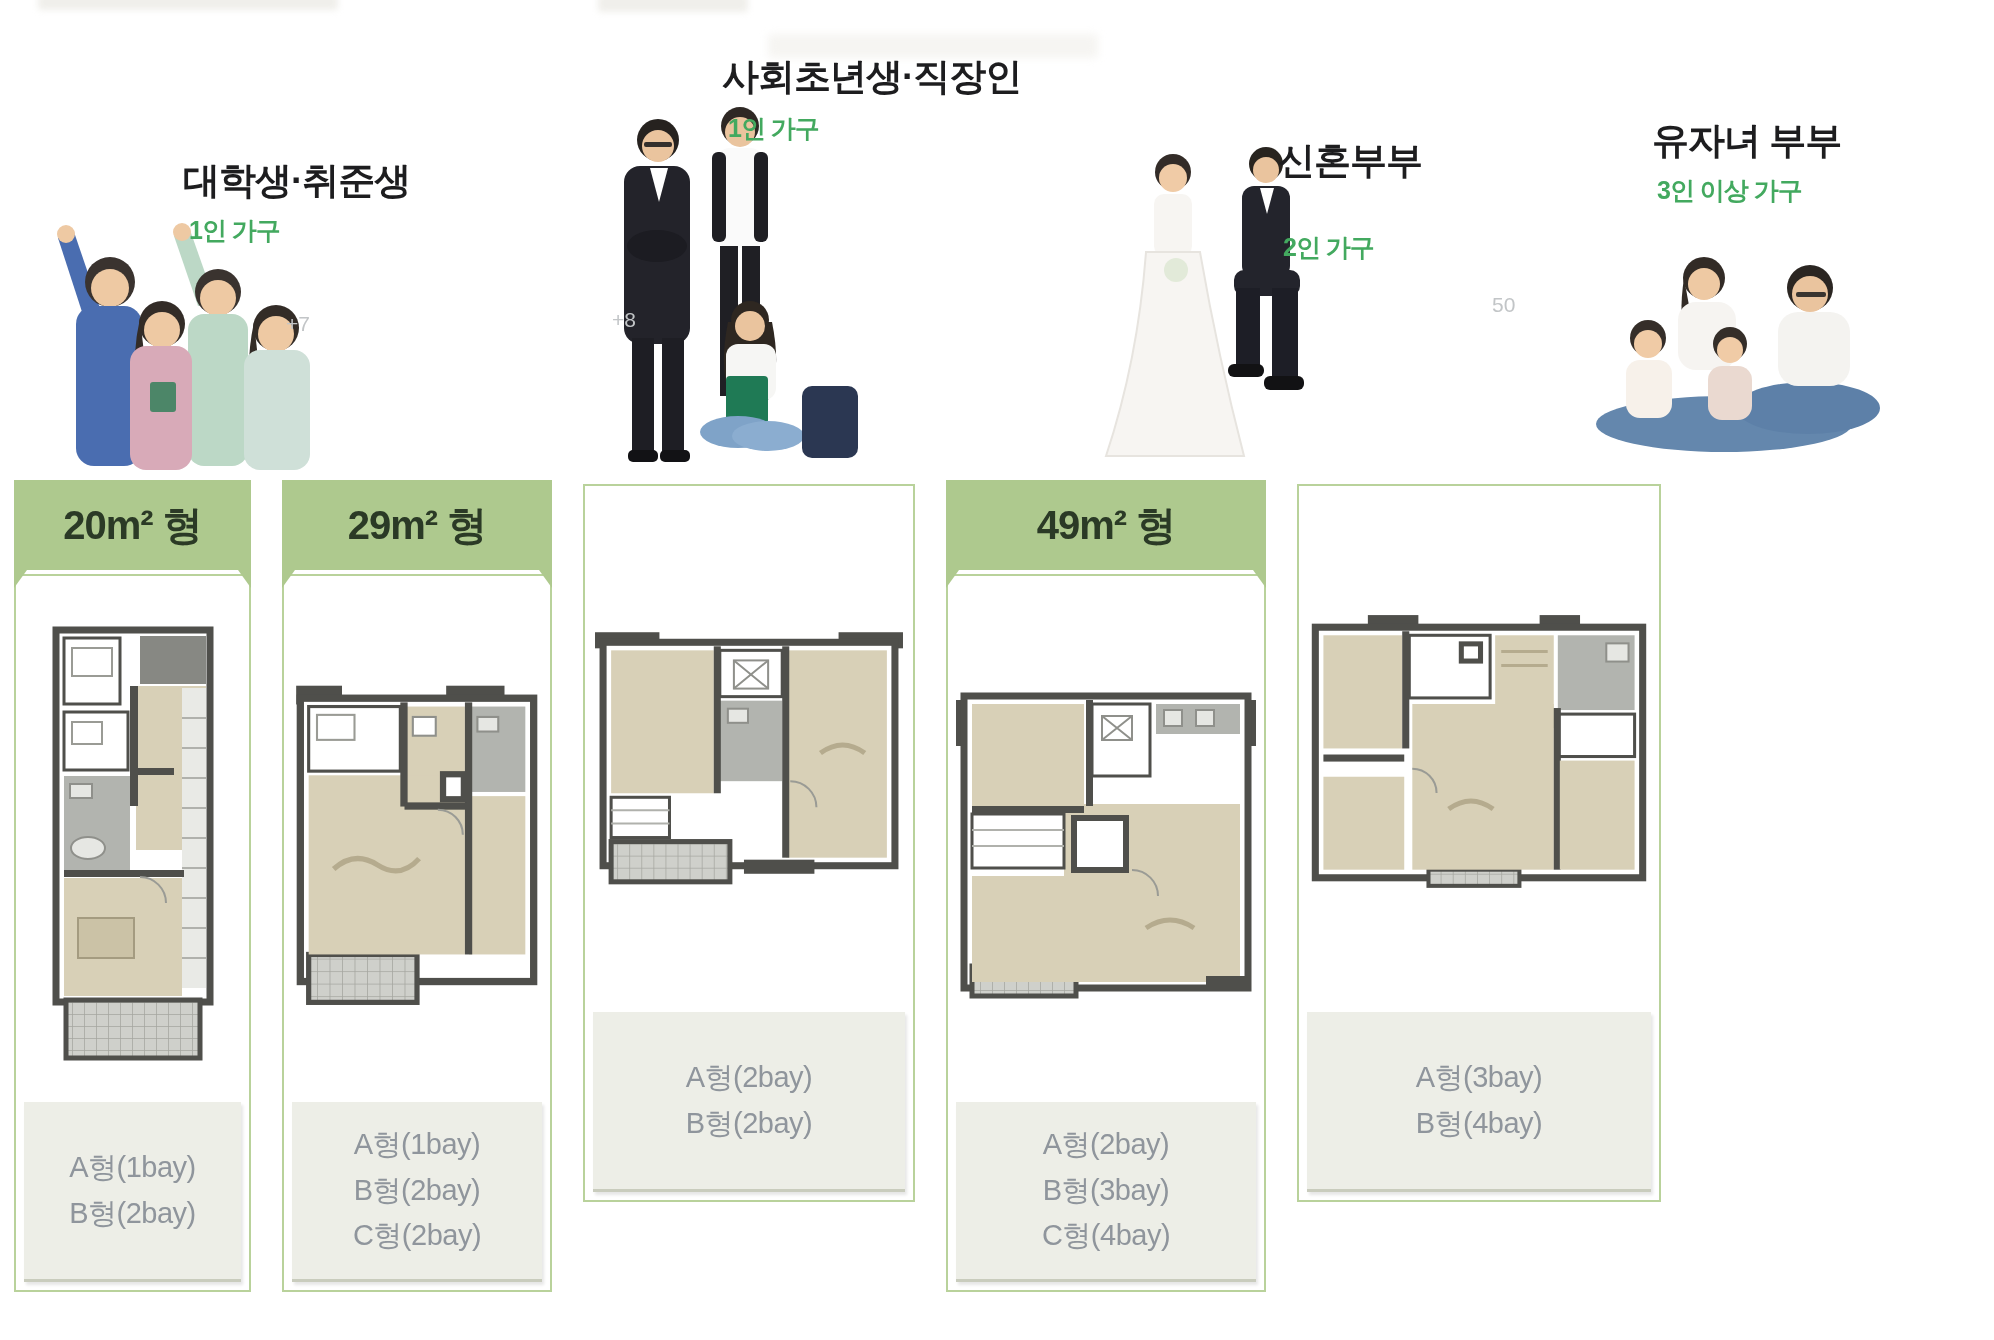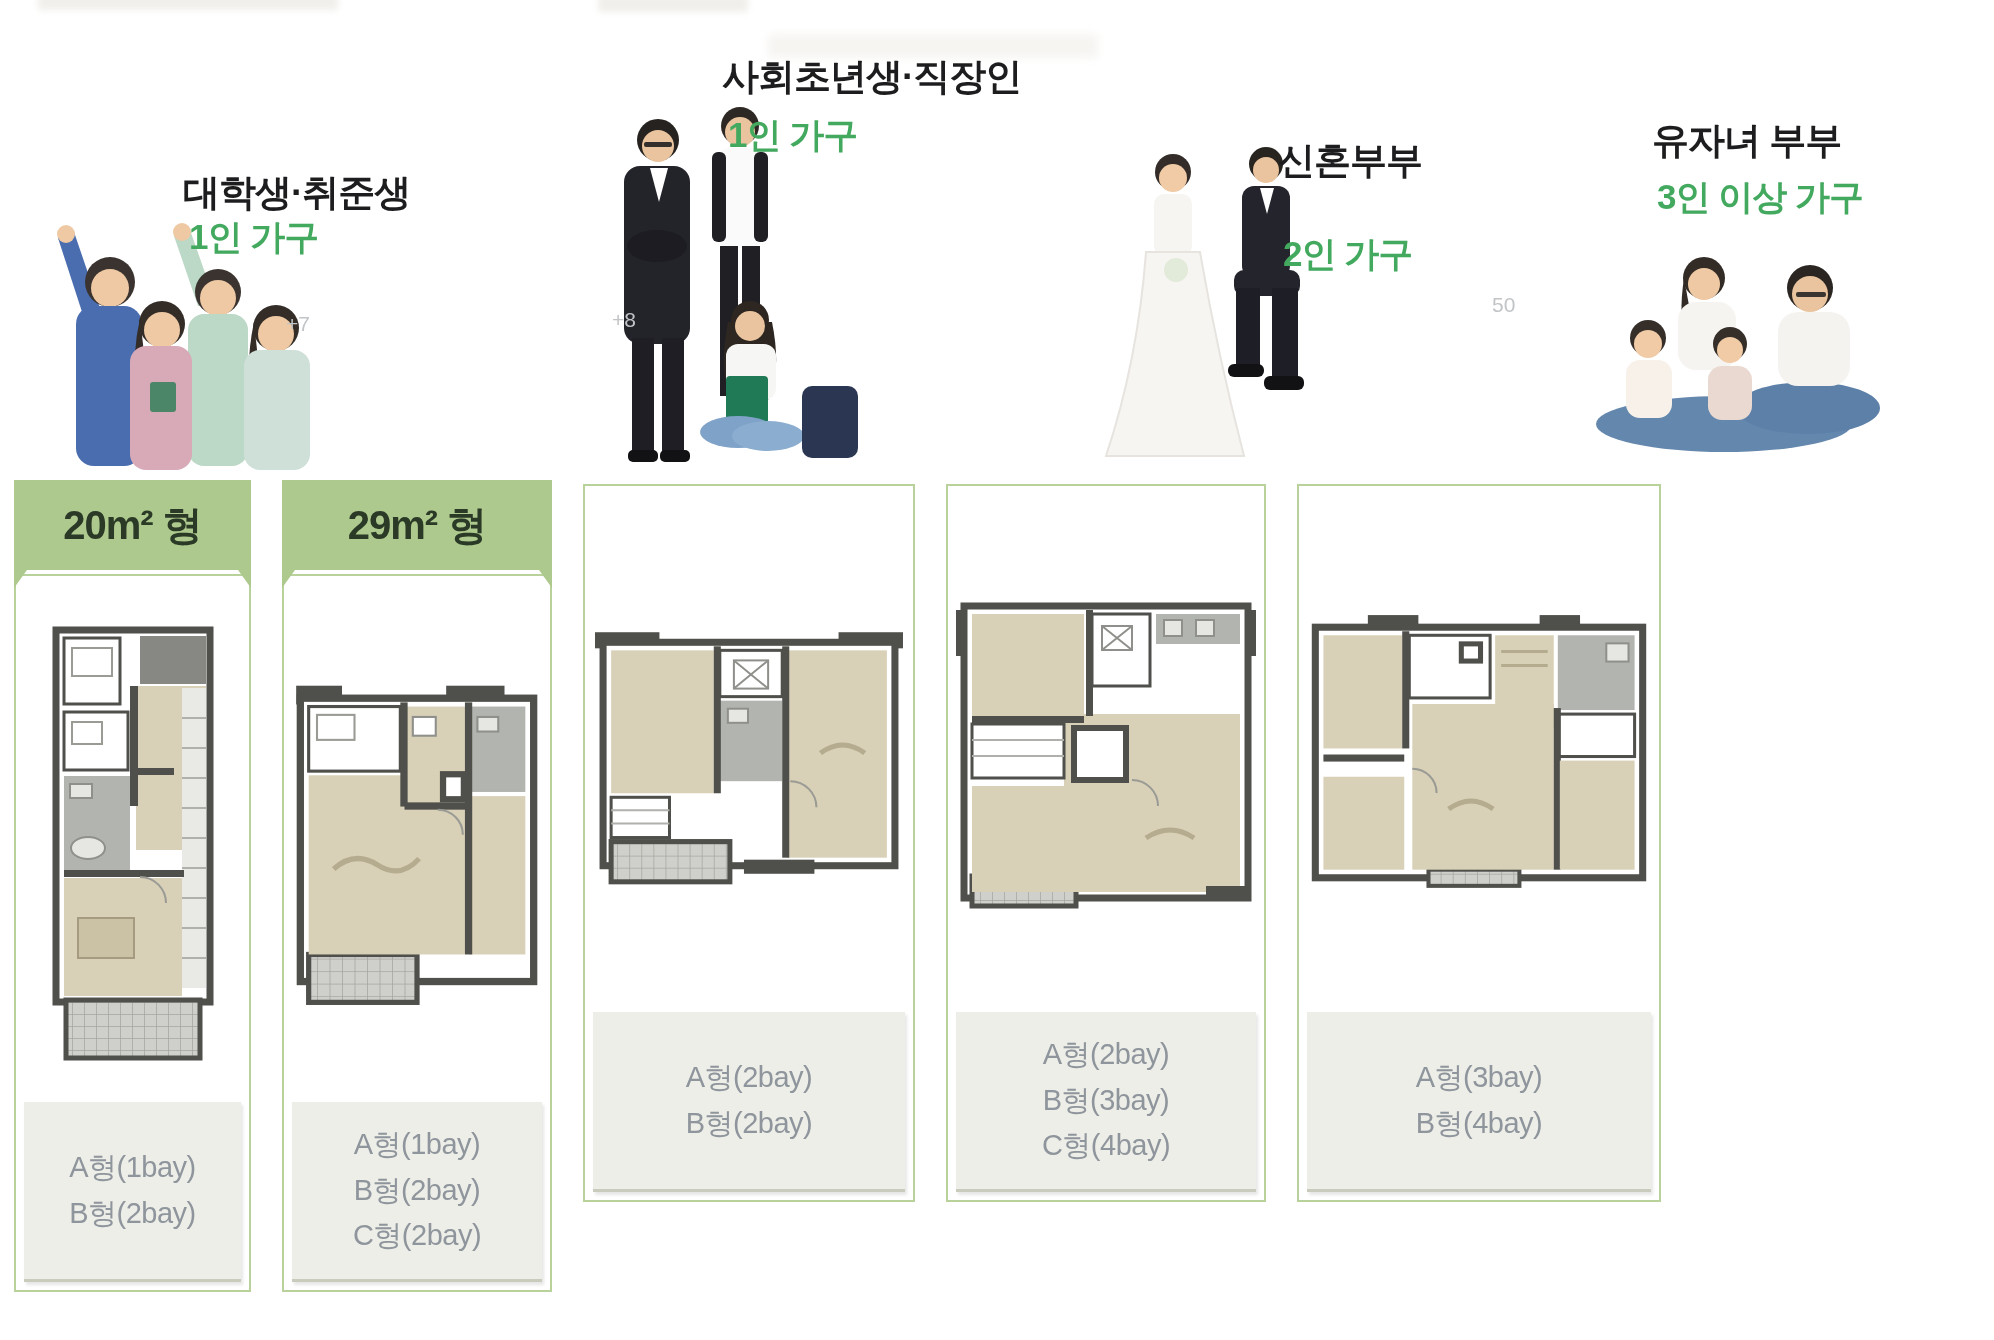--- a/index.html
+++ b/index.html
@@ -19,21 +19,21 @@
 
   
   .remnant{position:absolute;background:#f0efeb;filter:blur(3px);border-radius:3px;}
   .remnant.r1{left:38px;top:-6px;width:300px;height:16px;}
   .remnant.r2{left:598px;top:-6px;width:150px;height:18px;}
   .remnant.r3{left:768px;top:34px;width:330px;height:24px;background:#f6f5f2;filter:blur(4px);}
 
   
   .persona{position:absolute;}
   .p-name{position:absolute;font-size:37px;font-weight:bold;color:var(--name-text);letter-spacing:-1px;white-space:nowrap;}
-  .p-house{position:absolute;font-size:35px;font-weight:bold;color:var(--accent-green);letter-spacing:-1px;white-space:nowrap;}
+  .p-house{position:absolute;font-size:25px;font-weight:bold;color:var(--accent-green);letter-spacing:-1px;white-space:nowrap;}
   .p-badge{position:absolute;font-size:21px;color:#c2c5c7;white-space:nowrap;}
   .photo{position:absolute;}
 
   
   .cols{position:absolute;left:0;top:480px;width:1675px;padding:0 14px;display:flex;gap:31px;}
   .col{flex:1;display:flex;flex-direction:column;}
   .size-bar{position:relative;height:90px;background:var(--bar-green);display:flex;align-items:center;justify-content:center;}
   .size-bar::before{content:"";position:absolute;left:0;top:100%;width:0;height:0;
      border-top:18px solid var(--bar-green);border-right:13px solid transparent;}
   .size-bar::after{content:"";position:absolute;right:0;top:100%;width:0;height:0;
@@ -73,21 +73,21 @@
       <circle cx="140" cy="138" r="23" fill="#332c27"></circle>
       <circle cx="140" cy="144" r="18" fill="#eec9a3"></circle>
       <path d="M118 132 q-8 36 -4 70 h12 z" fill="#332c27"></path>
       <rect x="108" y="160" width="62" height="124" rx="16" fill="#d8aab8"></rect>
       <rect x="128" y="196" width="26" height="30" rx="3" fill="#4c8668"></rect>
       <circle cx="254" cy="142" r="23" fill="#332c27"></circle>
       <circle cx="254" cy="148" r="18" fill="#eec9a3"></circle>
       <path d="M232 136 q-8 38 -4 74 h12 z" fill="#332c27"></path>
       <rect x="222" y="164" width="66" height="120" rx="16" fill="#cfe0d8"></rect>
     </svg>
-    <div class="p-name" style="left:183px;top:168px;">대학생·취준생</div>
+    <div class="p-name" style="left:183px;top:156px;">대학생·취준생</div>
     <div class="p-house" style="left:189px;top:214px;">1인 가구</div>
     <div class="p-badge" style="left:286px;top:312px;">+7</div>
   </div>
 
   <div class="persona">
     <svg class="photo" style="left:596px;top:86px;" width="292" height="392" viewBox="0 0 292 392">
 
       <circle cx="62" cy="54" r="21" fill="#26221f"></circle>
       <circle cx="62" cy="60" r="16" fill="#eac49e"></circle>
       <rect x="48" y="56" width="28" height="5" rx="2" fill="#332f2c"></rect>
@@ -288,20 +288,23 @@
           </svg>
         </div>
         <div class="type-box">
           <div class="type-line">A형(2bay)</div>
           <div class="type-line">B형(2bay)</div>
         </div>
       </div>
     </div>
 
     <div class="col">
+      <div class="size-bar">
+        <span class="size-text">49m² 형</span>
+      </div>
       <div class="panel">
         <div class="plan-wrap">
           <svg width="300" height="330" viewBox="0 0 300 330">
             <defs>
               <pattern id="gr4" width="12" height="12" patternUnits="userSpaceOnUse">
                 <rect width="12" height="12" fill="#cfd0cb"></rect>
                 <path d="M0 0H12M0 0V12" stroke="#a5a6a0" stroke-width="1.5"></path>
               </pattern>
             </defs>
             <rect x="0" y="22" width="14" height="46" fill="#4f4f4b"></rect>

